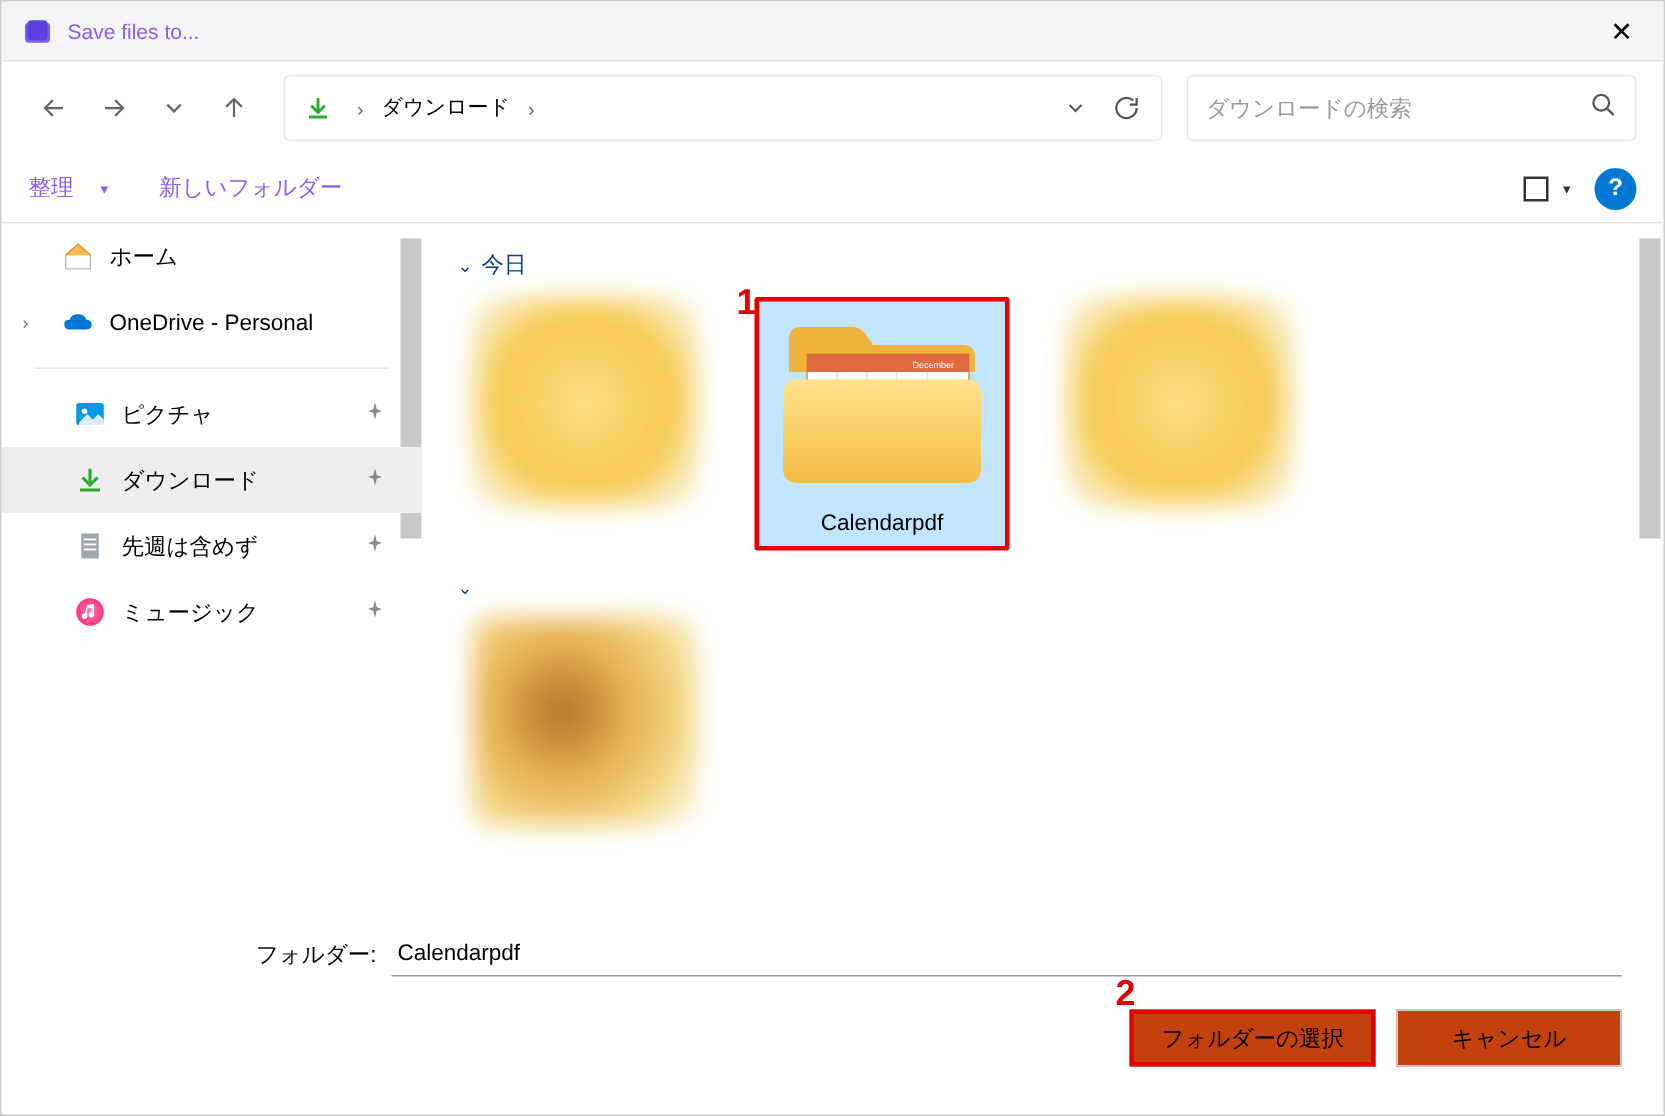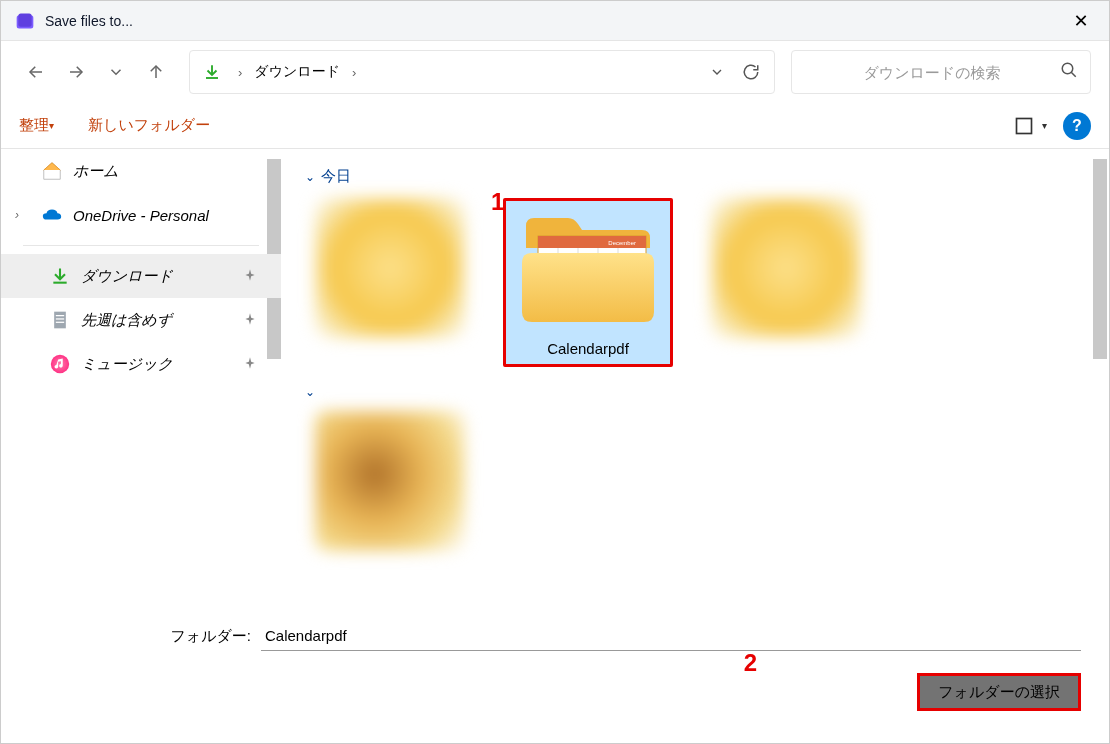--- a/index.html
+++ b/index.html
@@ -1,51 +1,51 @@
 <!DOCTYPE html>
 <html><head>
 <meta charset="utf-8">
 <style>
   * { box-sizing: border-box; margin: 0; padding: 0; font-family: "Segoe UI", "Yu Gothic UI", Meiryo, sans-serif; }
   body { width: 1110px; height: 744px; background: #fff; overflow: hidden; border: 1px solid #ccc; }
 
   
   .titlebar { display: flex; align-items: center; height: 40px; background: #f3f5f7; border-bottom: 1px solid #e5e5e5; }
   .titlebar .app-icon { width: 20px; height: 20px; margin: 0 10px 0 14px; }
-  .titlebar .title { font-size: 14px; color: #0f172a; flex: 1; }
+  .titlebar .title { font-size: 14px; color: #8b5cf6; flex: 1; }
   .titlebar .close { width: 56px; height: 40px; display: flex; align-items: center; justify-content: center; font-size: 18px; color: #000; }
 
   
   .navbar { display: flex; align-items: center; height: 62px; padding: 0 18px; gap: 6px; }
   .nav-btn { width: 34px; height: 34px; display: flex; align-items: center; justify-content: center; color: #666; }
   .nav-btn svg { width: 18px; height: 18px; }
   .addressbar { flex: 1; display: flex; align-items: center; height: 44px; border: 1px solid #e6e6e6; border-radius: 4px; margin: 0 10px; padding: 0 6px; }
   .addressbar .dl-ic { width: 24px; margin: 0 6px 0 4px; display:flex; align-items:center; justify-content:center;}
   .addressbar .chevron { color: #666; font-size: 13px; padding: 0 8px; }
   .addressbar .crumb { font-size: 14px; color: #000; padding: 2px 4px; }
   .addressbar .spacer { flex: 1; }
   .addressbar .hist { width: 34px; height: 34px; display: flex; align-items: center; justify-content: center; color: #555; }
   .searchbox { width: 300px; height: 44px; border: 1px solid #e6e6e6; border-radius: 4px; display: flex; align-items: center; padding: 0 12px; }
-  .search-input { flex: 1; border: none; outline: none; font-size: 15px; color: #888; background: transparent; text-align: center; }
+  .search-input { flex: 1; border: none; outline: none; font-size: 15px; color: #888; background: transparent; }
   .search-input::placeholder { color: #9a9a9a; }
   .search-btn { color: #555; }
 
   
   .toolbar { display: flex; align-items: center; height: 46px; border-bottom: 1px solid #e5e5e5; padding: 0 18px; }
-  .toolbar .t-item { display: flex; align-items: center; font-size: 15px; color: #c2410c; margin-right: 30px; gap: 0; cursor:pointer;}
+  .toolbar .t-item { display: flex; align-items: center; font-size: 15px; color: #8b5cf6; margin-right: 30px; gap: 18px; cursor:pointer;}
   .toolbar .t-item:first-child { margin-right: 34px; }
   .toolbar .t-sp { flex: 1; }
   .toolbar .view { display: flex; align-items: center; gap: 8px; color: #333; margin-right: 16px;}
   .toolbar .help { width: 28px; height: 28px; border-radius: 14px; background: #0078d4; color:#fff; display:flex; align-items:center; justify-content:center; font-size:16px; font-weight:bold;}
 
   
   .body-split { display: flex; height: 460px; }
 
   
-  .sidebar { width: 280px; overflow-y: auto; position:relative;font-style:italic; }
+  .sidebar { width: 280px; overflow-y: auto; position:relative; }
   .sb-scrollbar { position:absolute; right:0; top:10px; width:14px; height:200px; background:#c8c8c8; border-radius:0; }
   .sb-item { display: flex; align-items: center; height: 44px; padding: 0 12px 0 40px; font-size: 15px; color: #000; position: relative; }
   .sb-item.top { padding-left: 40px; }
   .sb-item.sub { padding-left: 48px; }
   .sb-item .exp { position: absolute; left: 14px; color: #666; font-size: 12px; }
   .sb-item .ic { width: 22px; height: 22px; margin-right: 10px; display:flex; align-items:center; justify-content:center;}
   .sb-item .pin { margin-left: auto; color: #888; padding-right:12px;}
   .sb-item.selected { background: #eeeeee; }
   .sb-divider { height: 1px; background: #e6e6e6; margin: 8px 22px; }
 
@@ -66,21 +66,21 @@
   .file-item.selected-folder .label { position:relative; z-index:1; margin-bottom:10px; margin-top:12px;}
 
   .annotation { color:#e60000; font-weight:bold; font-size:24px; position:absolute; z-index:50; }
 
   
   .bottom { border-top: none; padding: 12px 28px 22px 24px; }
   .folder-row { display: flex; align-items: center; gap: 10px; margin-bottom: 22px; }
   .folder-row .flabel { font-size: 15px; text-align: right; width: 226px; }
   .folder-row .finput { flex: 1; border: none; border-bottom: 1px solid #999; font-size: 15px; padding: 6px 4px; outline: none; }
   .buttons-row { display: flex; justify-content: flex-end; gap: 14px; position:relative;}
-  .btn { min-width: 150px; height: 38px; background: #737373; border: 1px solid #d0d0d0; font-size: 15px; cursor:pointer; padding: 0 18px;}
+  .btn { min-width: 150px; height: 38px; background: #c2410c; border: 1px solid #d0d0d0; font-size: 15px; cursor:pointer; padding: 0 18px;}
   .btn.primary { border: 3px solid #e60000; font-weight:normal;}
 </style>
 </head>
 <body>
 
 <div class="titlebar">
   <span class="app-icon">
     <svg viewBox="0 0 24 24">
         <rect x="2" y="5" width="20" height="16" rx="3" fill="#7b5cff"></rect>
         <rect x="4" y="3" width="16" height="16" rx="3" fill="#5f3fe0"></rect>
@@ -190,20 +190,33 @@
       <span class="exp">›</span>
       <span class="ic">
           <svg width="22" height="22" viewBox="0 0 24 24">
             <path d="M6 17 Q2 17 2 13 Q2 10 6 10 Q7 6 12 6 Q17 6 18 10 Q22 10 22 14 Q22 17 18 17 Z" fill="#0078d4"></path>
           </svg>
         </span>
       <span>OneDrive - Personal</span>
     </div>
     <div class="sb-divider"></div>
 
+    <div class="sb-item sub">
+      <span class="ic">
+          <svg width="22" height="22" viewBox="0 0 24 24">
+            <rect x="2" y="4" width="20" height="16" rx="2" fill="#0099e6"></rect>
+            <circle cx="8" cy="10" r="2" fill="#fff"></circle>
+            <path d="M4 18 L10 12 L14 16 L18 12 L22 16 V20 H4 Z" fill="#fff" opacity="0.85"></path>
+          </svg>
+        </span>
+      <span>ピクチャ</span>
+      <span class="pin"><svg width="14" height="14" viewBox="0 0 24 24" fill="#888">
+            <path d="M12 2 L14 10 L20 12 L14 14 L12 22 L10 14 L4 12 L10 10 Z"></path>
+          </svg></span>
+    </div>
     <div class="sb-item sub selected">
       <span class="ic">
           <svg width="20" height="20" viewBox="0 0 24 24" fill="none" stroke="#2bab2b" stroke-width="2.5">
             <line x1="12" y1="3" x2="12" y2="15"></line>
             <polyline points="6,10 12,16 18,10"></polyline>
             <line x1="4" y1="20" x2="20" y2="20"></line>
           </svg>
         </span>
       <span>ダウンロード</span>
       <span class="pin"><svg width="14" height="14" viewBox="0 0 24 24" fill="#888">
@@ -304,14 +317,17 @@
 <div class="bottom">
   <div class="folder-row">
     <span class="flabel">フォルダー:</span>
     <input class="finput" value="Calendarpdf" style="">
   </div>
   <div class="buttons-row">
     <span class="annotation" style="right:324px; top:-24px;">2</span>
     <button class="btn primary">
       <span>フォルダーの選択</span>
     </button>
+    <button class="btn">
+      <span>キャンセル</span>
+    </button>
   </div>
 </div>
 
 </body></html>

